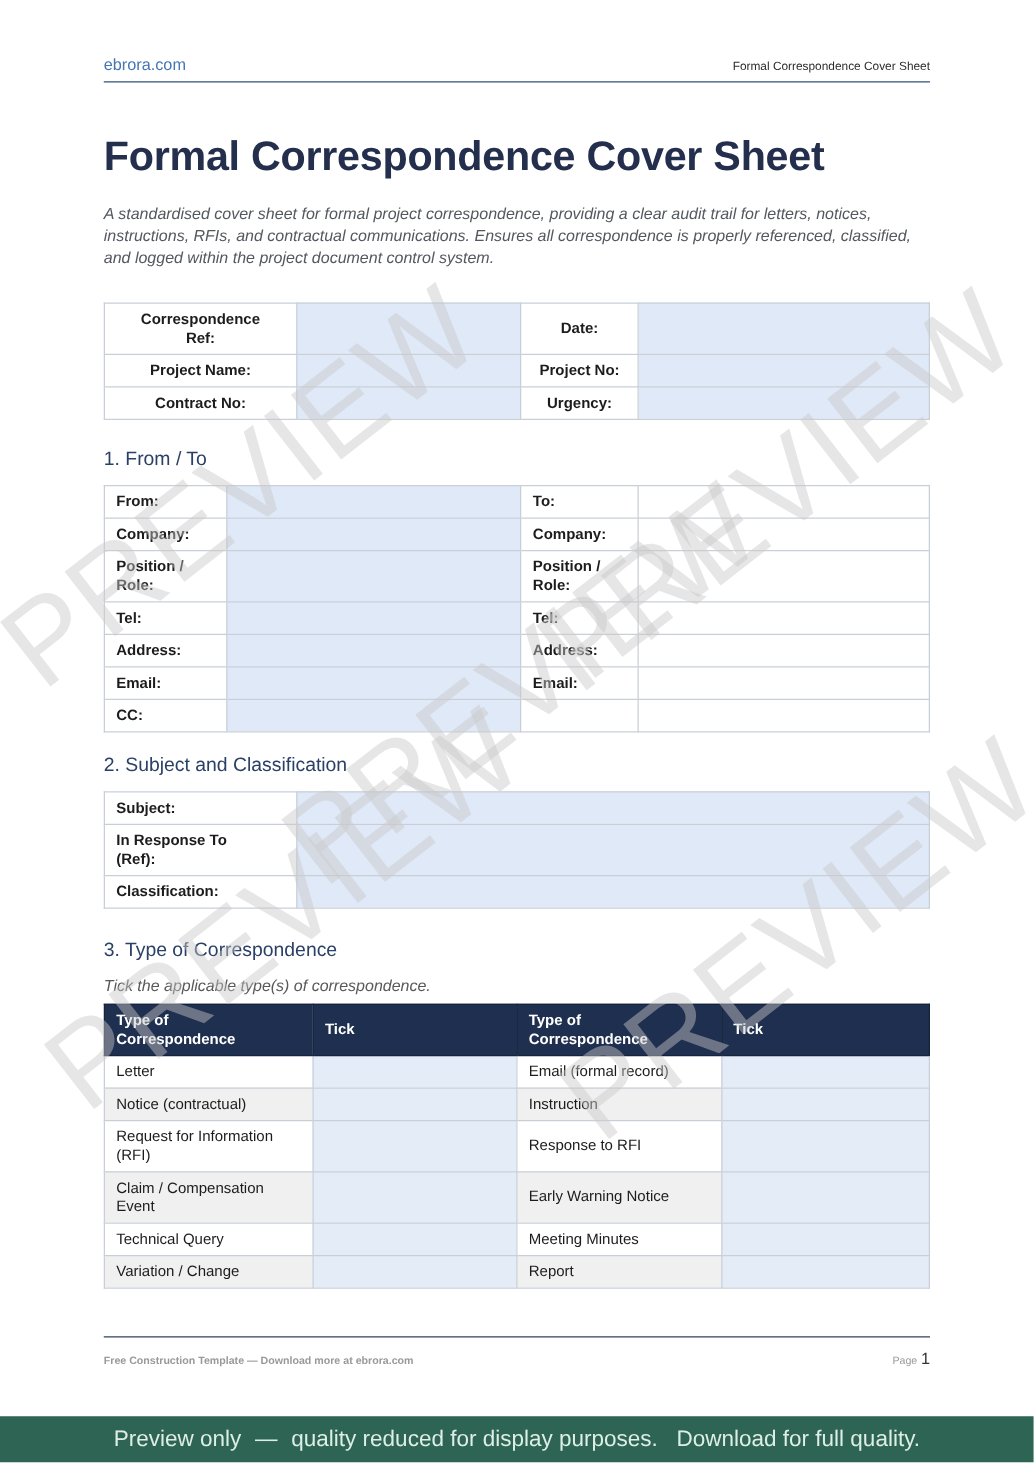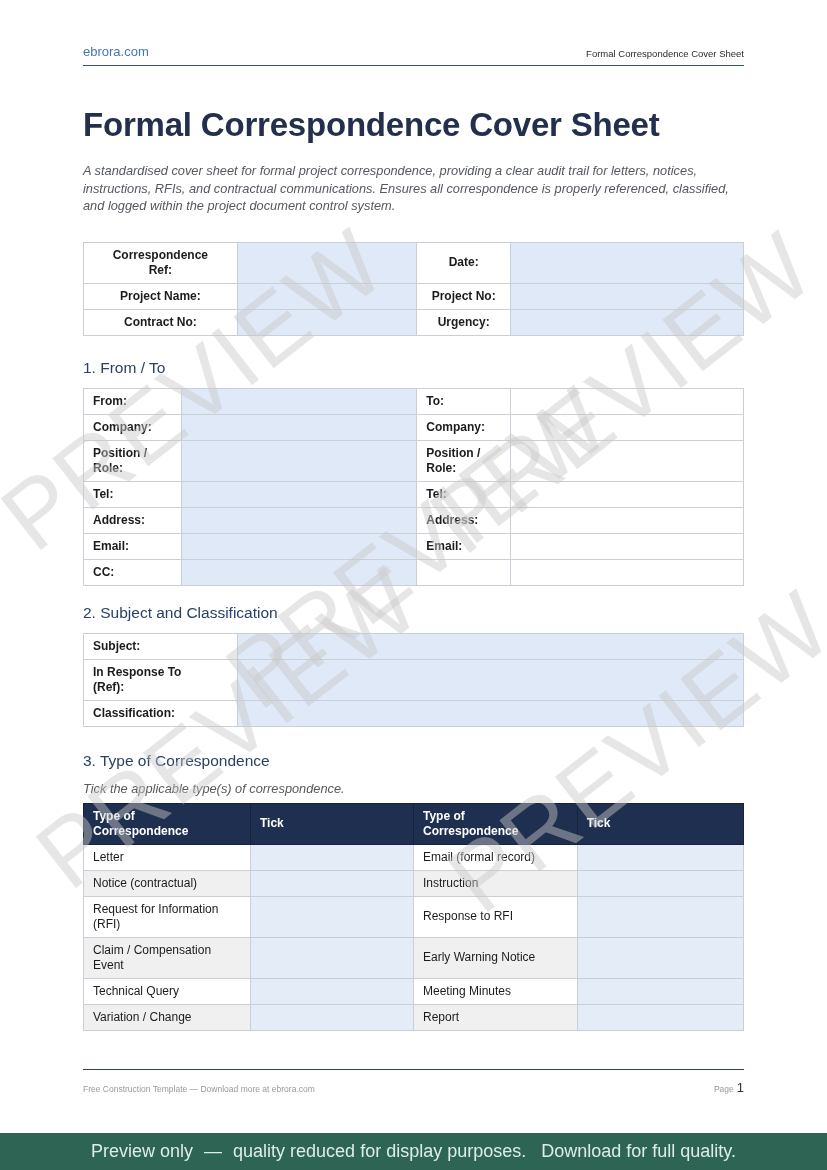--- a/index.html
+++ b/index.html
@@ -38,21 +38,21 @@
   .tbl-s2 { margin-top:11px; }
   .s3-note { margin-top:10px; font-size:12.8px; line-height:17px; font-style:italic; color:#595959; }
   .tbl-s3 { margin-top:6px; }
   .tbl-s3 td.hdr { background:#1f2f4f; color:#ffffff; font-weight:700; border-color:#17233c; }
   .tbl-s3 td.stripe { background:#f0f0f0; }
   .tbl-s3 td.tick { background:#e4ecf8; }
 
   
   .footer-rule { margin-top:38px; border-top:1px solid #33415c; }
   .doc-footer { display:flex; justify-content:space-between; align-items:baseline; margin-top:8px; }
-  .doc-footer .note { font-size:8.5px; color:#999999; }
+  .doc-footer .note { font-size:8.5px; color:#999999;font-weight:bold; }
   .doc-footer .pageword { font-size:8.5px; color:#999999; }
   .doc-footer .pagenum { font-size:13px; color:#333333; margin-left:3px; }
 
   
   .banner { position:absolute; left:0; bottom:0; width:100%; height:37px; background:#2d6453;
     display:flex; align-items:center; justify-content:center; z-index:30; }
   .banner span { color:#ddeee6; font-size:18px; }
   .banner .dash { margin:0 11px; }
   .banner .dl { margin-left:15px; }
 

